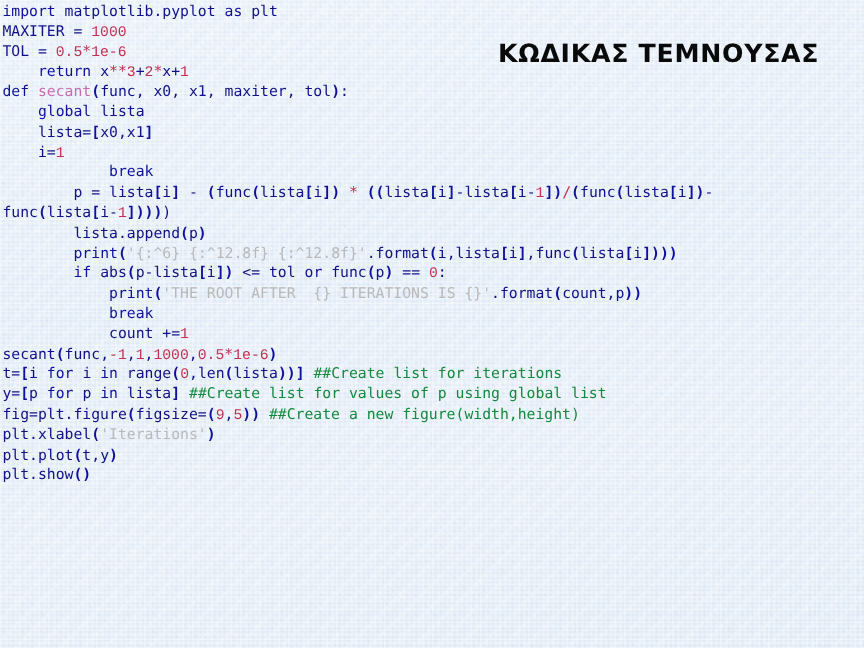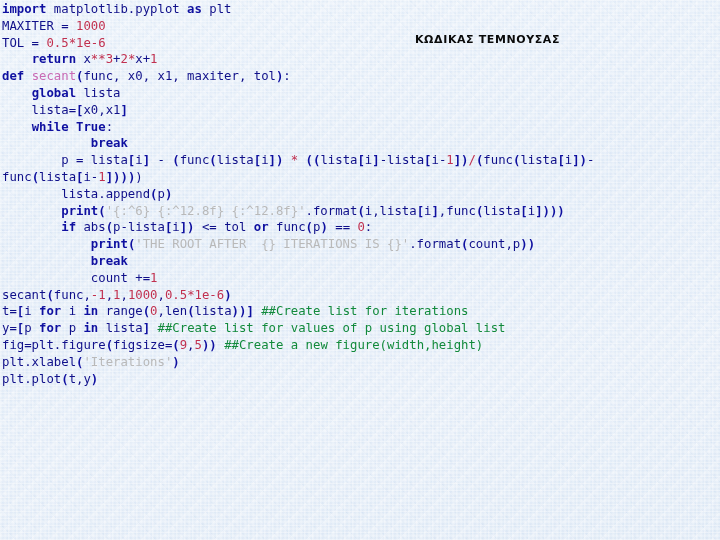--- a/index.html
+++ b/index.html
@@ -39,35 +39,35 @@
     height: 16.8px;
     line-height: 16.8px;
     font-family: "DejaVu Sans Mono", monospace;
     font-size: 12.3px;
     white-space: pre;
     color: #1a1a8c;
     letter-spacing: 0px;
   }
 
   
-  .kw   { color: #0f10a0; font-weight: bold; text-align: center; }   
+  .kw   { color: #0f10a0; font-weight: normal; text-align: center; }   
   .id   { color: #10108a; }                       
-  .num  { color: #c1304f; }                       
+  .num  { color: #c1304f; font-family: Liberation Mono, monospace; }                       
   .str  { color: #b9b9b9; }                       
   .com  { color: #128a3c; }                       
   .fn   { color: #c96bb5; }                       
   .br   { color: #0f10a0; font-weight: bold; }    
   .op   { color: #c1304f; }                       
 
   #heading {
     position: absolute;
     left: 415px;
     top: 33px;
     font-family: "DejaVu Sans", sans-serif;
-    font-size: 11px;
+    font-size: 21px;
     font-weight: bold;
     color: #0a0a0a;
     letter-spacing: 0.6px;
     white-space: nowrap;
   }
 </style>
 </head>
 <body>
 
 <div id="slide">
@@ -83,22 +83,22 @@
 
     <div class="code-line"><span class="id">    </span><span class="kw">return</span><span class="id"> x</span><span class="op">**</span><span class="num">3</span><span class="id">+</span><span class="num">2</span><span class="op">*</span><span class="id">x+</span><span class="num">1</span></div>
 
     <div class="code-line"><span class="kw">def</span><span class="id"> </span><span class="fn">secant</span><span class="br">(</span><span class="id">func, x0, x1, maxiter, tol</span><span class="br">)</span><span class="id">:</span></div>
 
     <div class="code-line"><span class="id">    </span><span class="kw">global</span><span class="id"> lista</span></div>
 
     <div class="code-line"><span class="id">    lista=</span><span class="br">[</span><span class="id">x0,x1</span><span class="br">]</span></div>
 
 
+    <div class="code-line"><span class="id">    i=</span><span class="num">1</span></div>
 
-    <div class="code-line"><span class="id">    </span><span class="kw">while True</span><span class="id">:</span></div>
 
 
     <div class="code-line"><span class="id">            </span><span class="kw">break</span></div>
 
     <div class="code-line"><span class="id">        p = lista</span><span class="br">[</span><span class="id">i</span><span class="br">]</span><span class="id"> - </span><span class="br">(</span><span class="id">func</span><span class="br">(</span><span class="id">lista</span><span class="br">[</span><span class="id">i</span><span class="br">])</span><span class="id"> </span><span class="op">*</span><span class="id"> </span><span class="br">((</span><span class="id">lista</span><span class="br">[</span><span class="id">i</span><span class="br">]</span><span class="id">-lista</span><span class="br">[</span><span class="id">i-</span><span class="num">1</span><span class="br">])</span><span class="op">/</span><span class="br">(</span><span class="id">func</span><span class="br">(</span><span class="id">lista</span><span class="br">[</span><span class="id">i</span><span class="br">])</span><span class="id">-</span></div>
 
     <div class="code-line"><span class="id">func</span><span class="br">(</span><span class="id">lista</span><span class="br">[</span><span class="id">i-</span><span class="num">1</span><span class="br">])))</span><span class="id">)</span></div>
 
     <div class="code-line"><span class="id">        lista.append</span><span class="br">(</span><span class="id">p</span><span class="br">)</span></div>
 
@@ -121,18 +121,19 @@
     <div class="code-line"><span class="id">y=</span><span class="br">[</span><span class="id">p </span><span class="kw">for</span><span class="id"> p </span><span class="kw">in</span><span class="id"> lista</span><span class="br">]</span><span class="id"> </span><span class="com">##Create list for values of p using global list</span></div>
 
     <div class="code-line"><span class="id">fig=plt.figure</span><span class="br">(</span><span class="id">figsize=</span><span class="br">(</span><span class="num">9</span><span class="id">,</span><span class="num">5</span><span class="br">))</span><span class="id"> </span><span class="com">##Create a new figure(width,height)</span></div>
 
 
     <div class="code-line"><span class="id">plt.xlabel</span><span class="br">(</span><span class="str">'Iterations'</span><span class="br">)</span></div>
 
 
     <div class="code-line"><span class="id">plt.plot</span><span class="br">(</span><span class="id">t,y</span><span class="br">)</span></div>
 
+    <div class="code-line"><span class="id">plt.show</span><span class="br">()</span></div>
 
   </div>
 
   <div id="heading">ΚΩΔΙΚΑΣ ΤΕΜΝΟΥΣΑΣ</div>
 
 </div>
 
 </body></html>

